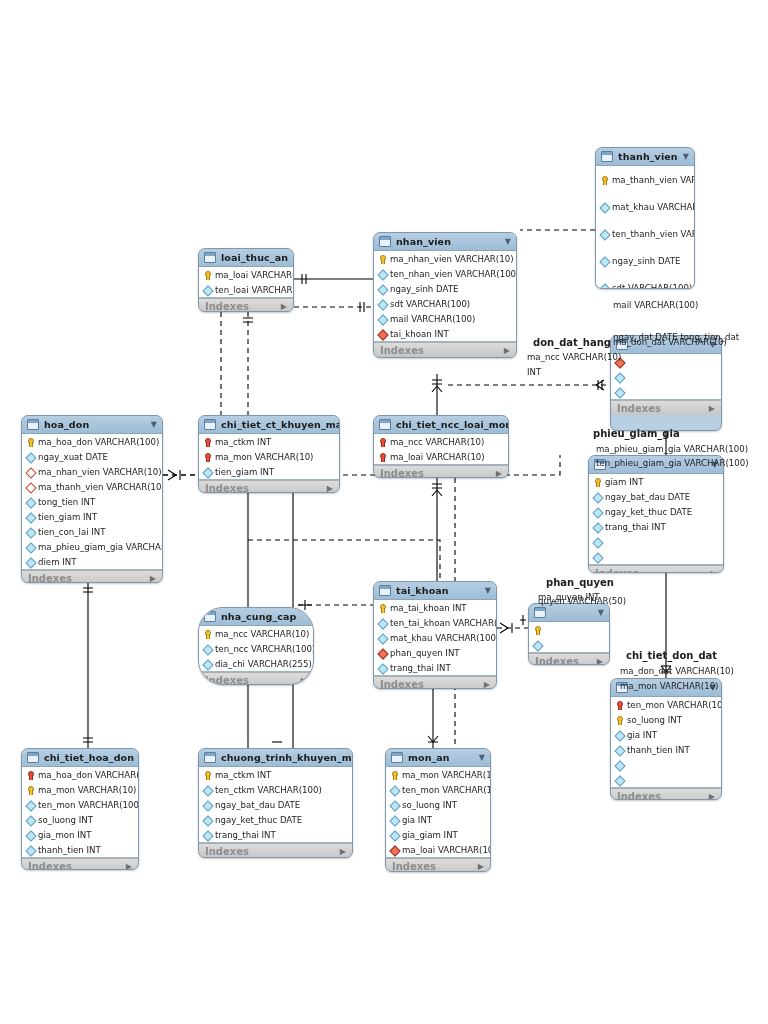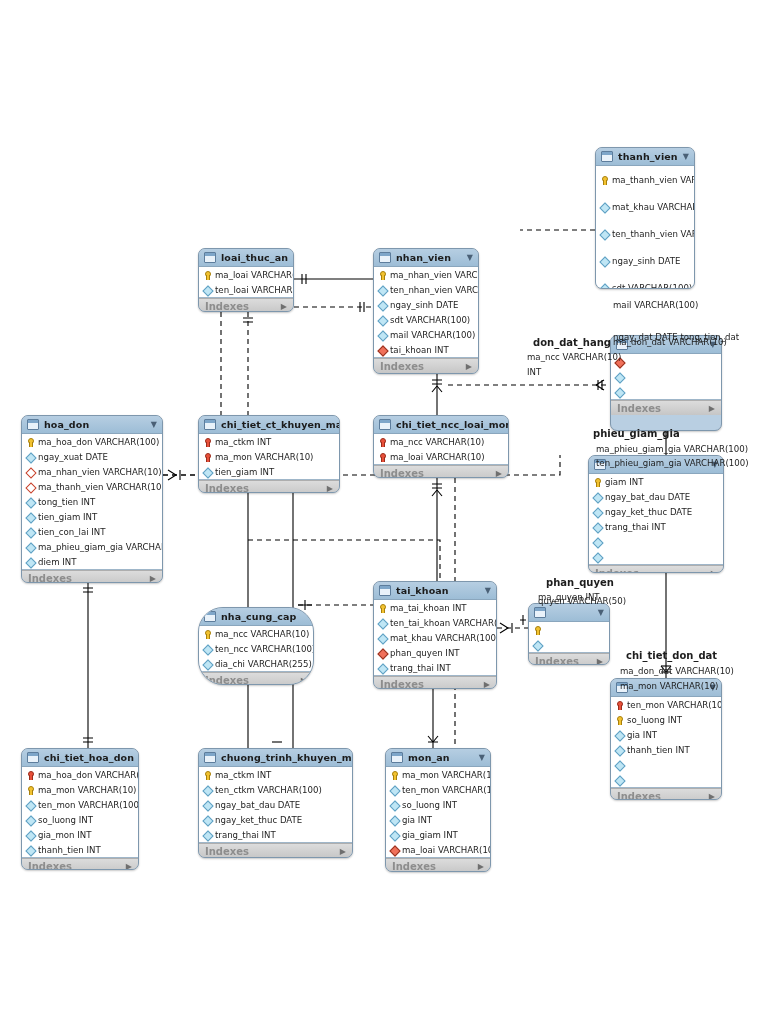--- a/index.html
+++ b/index.html
@@ -213,21 +213,21 @@
           <div class="col">
             <span class="bullet k-col"></span>
             <span>ten_loai VARCHAR(50)</span>
           </div>
         </div>
         <div class="idx">
           <span class="ilabel">Indexes</span>
           <span class="iarrow">▶</span>
         </div>
       </div>
-      <div class="tbl" style="left: 373px; top: 248px; width: 106px; height: 126px;">
+      <div class="tbl" style="left: 373px; top: 232px; width: 144px; height: 126px;">
         <div class="hdr">
           <span class="ticon"></span>
           <span class="tname">nhan_vien</span>
           <span class="caret">▼</span>
         </div>
         <div class="cols">
           <div class="col">
             <span class="bullet k-pk"></span>
             <span>ma_nhan_vien VARCHAR(10)</span>
           </div>

